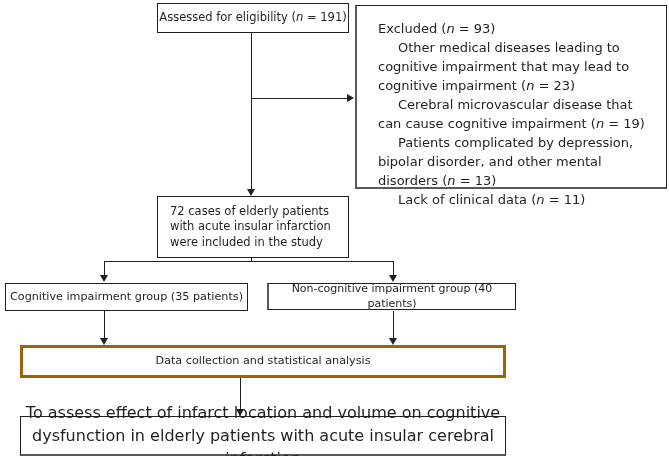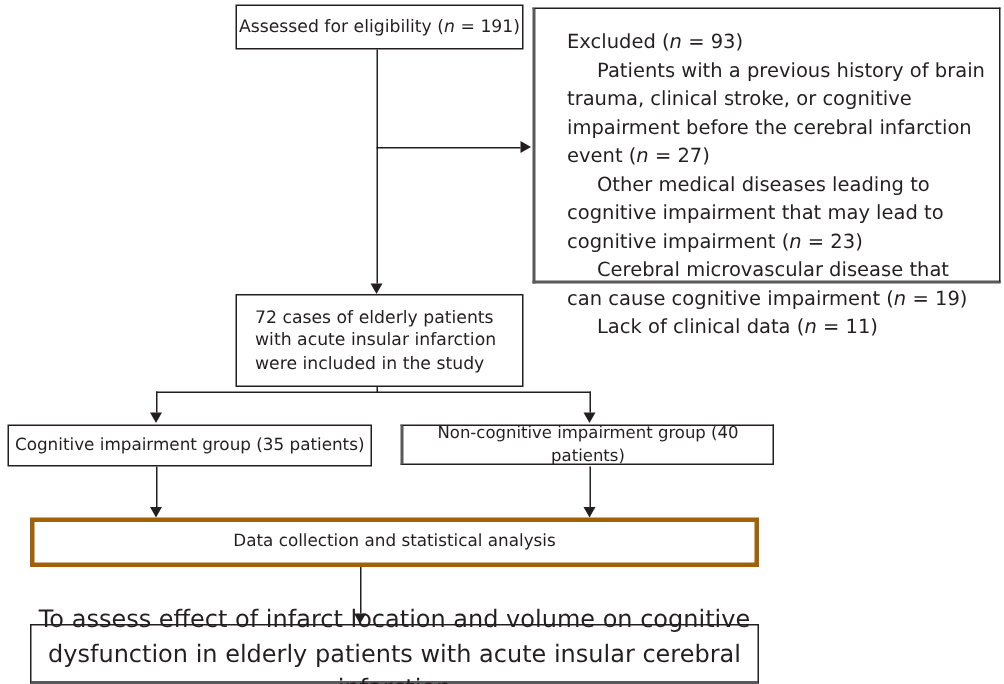--- a/index.html
+++ b/index.html
@@ -129,23 +129,23 @@
 
 <div id="canvas">
 
   <div class="box" id="box-assessed">
     <span class="txt">Assessed for eligibility (<i class="ital">n</i> = 191)</span>
   </div>
 
   <div class="box" id="box-excluded">
     <span class="txt">
       <span>Excluded (<i class="ital">n</i> = 93)</span>
-      <span class="indent">Patients with a previous history of brain trauma, clinical stroke, or cognitive impairment before the cerebral infarction event (<i class="ital">n</i> = 27)</span>
       <span class="indent">Other medical diseases leading to cognitive impairment that may lead to cognitive impairment (<i class="ital">n</i> = 23)</span>
       <span class="indent">Cerebral microvascular disease that can cause cognitive impairment (<i class="ital">n</i> = 19)</span>
+      <span class="indent">Patients complicated by depression, bipolar disorder, and other mental disorders (<i class="ital">n</i> = 13)</span>
       <span class="indent">Lack of clinical data (<i class="ital">n</i> = 11)</span>
     </span>
   </div>
 
   <div class="box" id="box-included">
     <span class="txt">72 cases of elderly patients with acute insular infarction were included in the study</span>
   </div>
 
   <div class="box" id="box-ci-group">
     <span class="txt">Cognitive impairment group (35 patients)</span>

